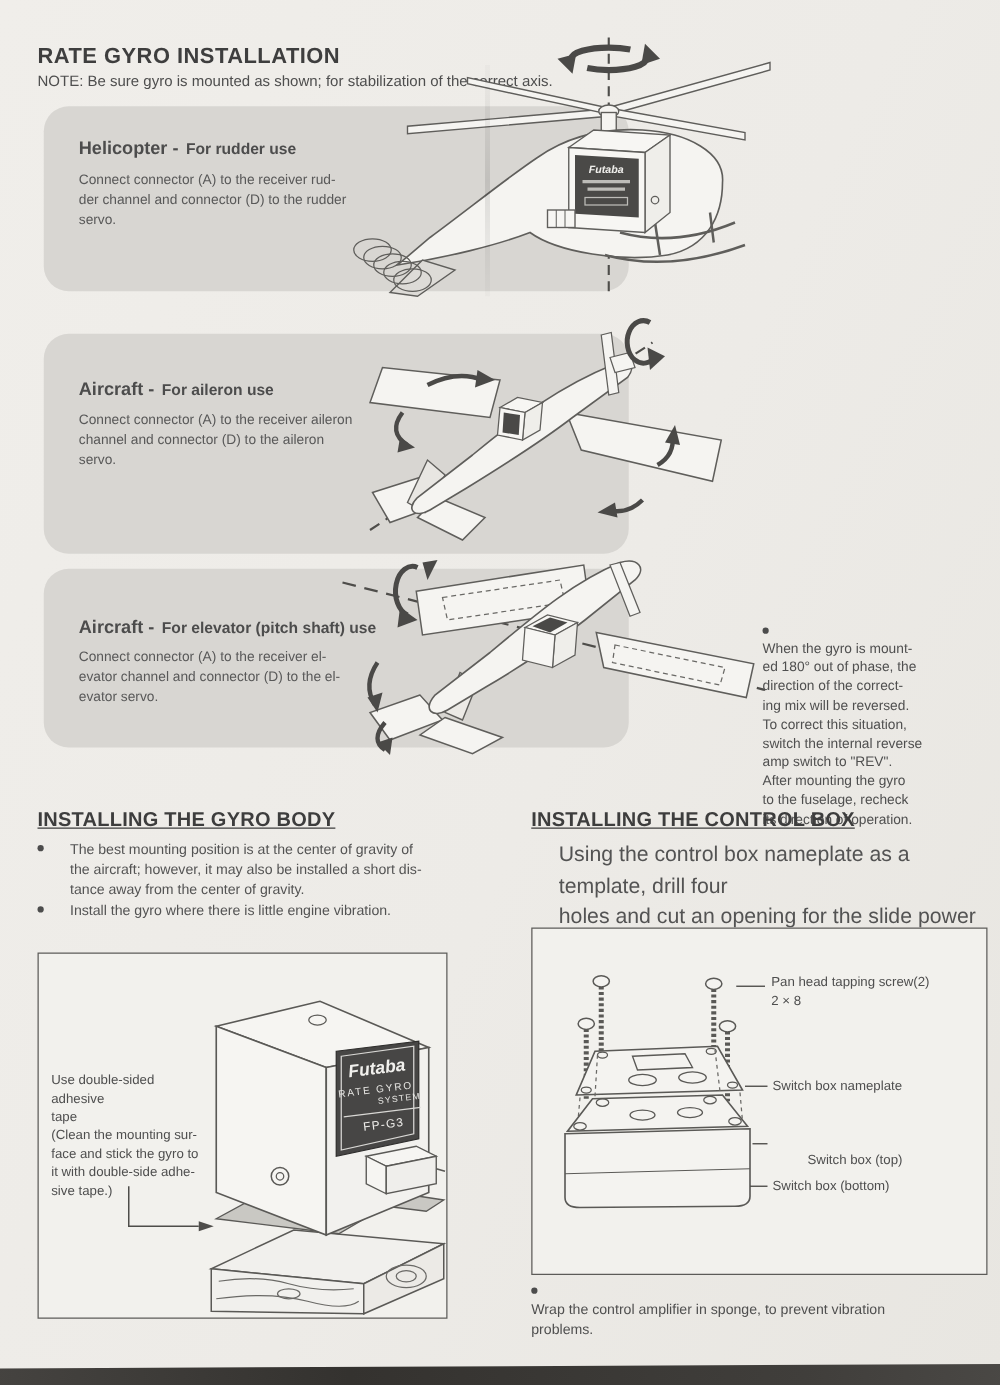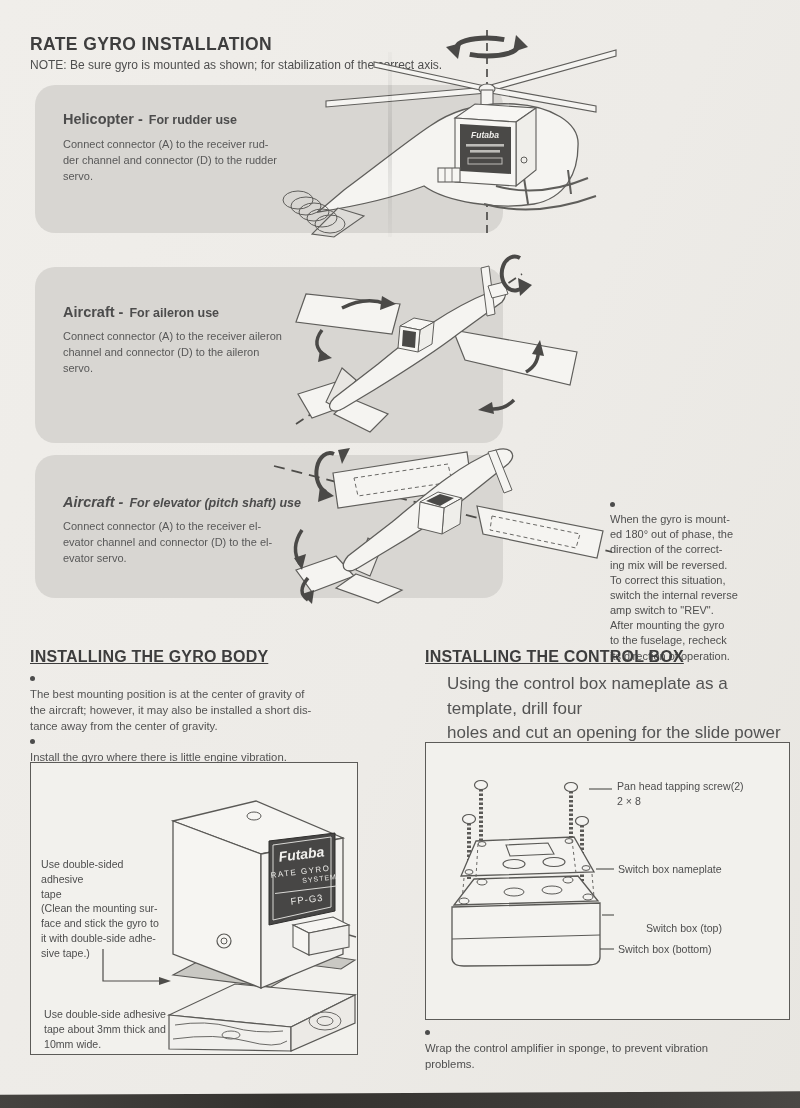--- a/index.html
+++ b/index.html
@@ -26,21 +26,21 @@
   
   .note-flex { display:flex; gap:5px;flex-direction:column; }
   .dot { flex:0 0 auto; width:5px; height:5px; border-radius:50%; background:#4c4c4c; margin-top:4px; }
   .pre { white-space:pre-line; }
   #reverse-note { left:610px; top:498px; width:188px; font-size:11px; line-height:1.38; color:#4f4f4f; }
   
   .section-title { font-size:16px; font-weight:bold; color:#3d3d3d; letter-spacing:.2px; margin:0 0 6px 0;text-decoration:underline; }
   #gyro-body-section { left:30px; top:648px; width:372px; }
   #control-box-section { left:425px; top:648px; width:368px; }
   .bullets { font-size:11.3px; line-height:1.42; color:#535353; }
-  .bullet-row { display:flex; gap:5px; margin-bottom:1px;flex-direction:column; }
+  .bullet-row { display:flex; gap:21px; margin-bottom:1px; }
   .body-par { font-size:17px; line-height:1.45; color:#535353;margin-left:22px; }
   
   .fig-box { position:absolute; border:1.4px solid #5c5b58; background:#f2f1ed; }
   #gyro-fig   { left:30px;  top:762px; width:328px; height:293px; }
   #switch-fig { left:425px; top:742px; width:365px; height:278px;text-decoration:underline; }
   .fig-label { position:absolute; font-size:10.6px; line-height:1.4; color:#4e4e4e; white-space:pre-line; }
   #foot-note { left:425px; top:1026px; width:360px; font-size:11.3px; line-height:1.42; color:#4f4f4f; }
   
   .crease { position:absolute; left:388px; top:52px; width:4px; height:185px;
             background:linear-gradient(180deg, rgba(0,0,0,.02), rgba(0,0,0,.10) 50%, rgba(0,0,0,.02)); }
@@ -167,21 +167,21 @@
   </g>
   <g fill="#4a4947">
     <polygon points="100,44 114,52 98,58"></polygon>
     <polygon points="38,98 50,106 36,110"></polygon>
     <polygon points="250,102 258,88 262,104"></polygon>
     <polygon points="210,150 196,158 212,162"></polygon>
   </g>
 </svg>
 
 <div class="panel" id="panel-elevator">
-  <div class="panel-heading" style="top:38px;font-style:italic;">
+  <div class="panel-heading" style="top:38px;">
     <span class="panel-name">Aircraft -</span><span class="panel-use">For elevator (pitch shaft) use</span>
   </div>
   <div class="panel-body" style="top:64px; width:250px;">Connect connector (A) to the receiver el-
 evator channel and connector (D) to the el-
 evator servo.</div>
 </div>
 
 <svg class="abs" style="left:272px; top:446px;" width="368" height="158" viewBox="0 0 368 158">
   <line x1="2" y1="20" x2="340" y2="106" stroke="#4e4d4a" stroke-width="1.8" stroke-dasharray="11 7"></line>
 
@@ -307,23 +307,20 @@
       <path d="M 72 186 L 72 218 L 128 218" fill="none" stroke="#4e4d4a" stroke-width="1.2"></path>
       <polygon points="128,214 140,218 128,222" fill="#4e4d4a"></polygon>
     </g>
   </svg>
   <div class="fig-label" style="left:10px; top:94px; width:118px;">Use double-sided adhesive
 tape
 (Clean the mounting sur-
 face and stick the gyro to
 it with double-side adhe-
 sive tape.)</div>
-  <div class="fig-label" style="left:13px; top:244px; width:130px;">Use double-side adhesive
-tape about 3mm thick and
-10mm wide.</div>
 </div>
 
 <div class="abs" id="control-box-section">
   <h2 class="section-title">INSTALLING THE CONTROL BOX</h2>
   <div class="body-par pre">Using the control box nameplate as a template, drill four
 holes and cut an opening for the slide power switch. Mount
 the control box on the fuselage, away from engine exhaust
 and where there is minimal vibration.</div>
 </div>
 

